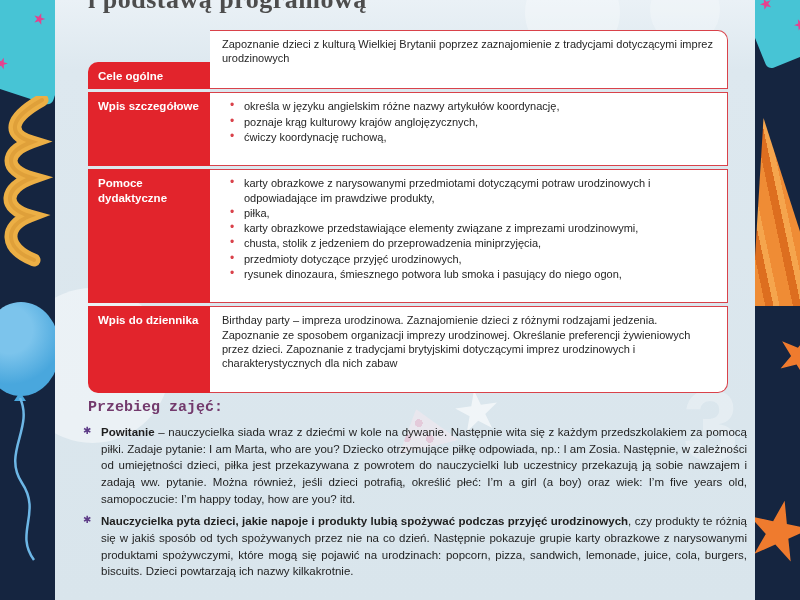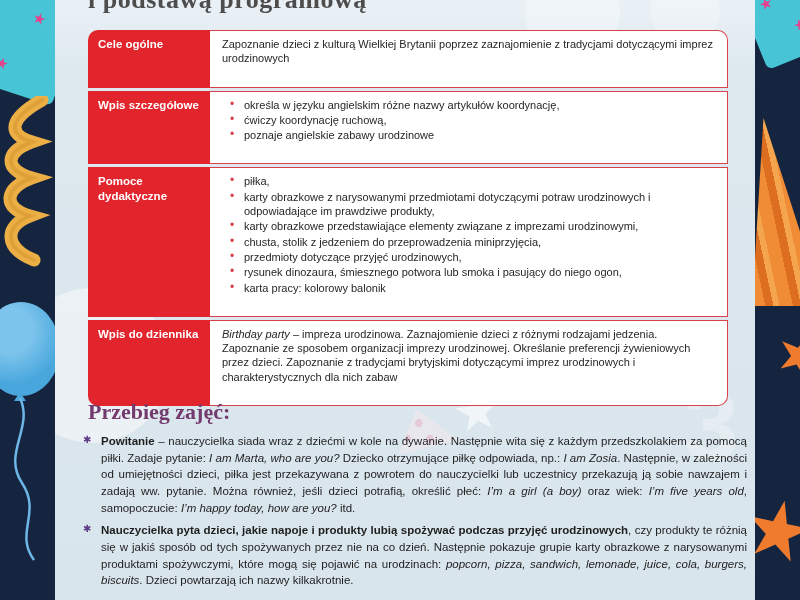--- a/index.html
+++ b/index.html
@@ -49,38 +49,38 @@
   .top-heading { position:absolute; z-index:1; left:33px; top:-15px;
     font-family:"Liberation Serif",serif; font-weight:bold; font-size:26px; letter-spacing:.5px; color:#4d4d4d; }
 
   
   .info-table { position:absolute; z-index:1; left:33px; top:30px; width:640px; }
   .trow { display:flex; margin-bottom:3px; }
   .tlabel { width:122px; flex:0 0 122px; background:#e2242c; color:#fff;
     font-weight:bold; font-size:11.5px; line-height:1.25; padding:7px 8px 6px 10px; }
   .tcell { flex:1; background:#fff; border:1px solid #d9424a; border-left:none;
     color:#262626; font-size:11px; line-height:1.3; padding:5px 10px 20px 12px; }
-  .trow:first-child .tlabel { border-top-left-radius:10px; }
+  .trow:first-child .tlabel { border-top-left-radius:10px;margin-top:32px; }
   .trow:first-child .tcell  { border-top-right-radius:10px; }
   .trow:last-child  .tlabel { border-bottom-left-radius:10px; }
   .trow:last-child  .tcell  { border-bottom-right-radius:10px; }
   .cellp { margin:1px 0; }
   .red-list { list-style:none; }
   .red-list li { position:relative; padding-left:22px; margin:1px 0; }
   .red-list li::before { content:"•"; position:absolute; left:8px; top:-1px; color:#d9424a; font-size:12px; }
 
   
   .section-heading { position:relative; z-index:1; margin:385px 0 8px 33px; padding-top:14px;
-    font-family:Liberation Serif, serif; font-weight:bold; font-size:22px; color:#733a6d; }
+    font-family:Liberation Mono, monospace; font-weight:bold; font-size:15px; color:#733a6d; }
   .procedure { position:relative; z-index:1; margin:0 8px 0 28px; }
   .pitem { position:relative; padding-left:18px; margin-bottom:6px;
     font-size:11.5px; line-height:1.45; color:#1e1e1e; text-align:justify; }
   .pmark { position:absolute; left:0; top:0; color:#5d3b86; font-size:10px; }
   .b { font-weight:bold; }
-  .i { font-style:italic; }
+  .i { }
 </style>
 </head>
 <body>
 
 <div class="page">
 
   <div class="deco hat-teal hat-left">
 
     <span class="pink-star" style="left:34px; top:72px;">★</span>
     <span class="pink-star" style="left:80px; top:58px;">★</span>
@@ -123,36 +123,35 @@
           <div class="tlabel">Cele ogólne</div>
           <div class="tcell">
             <div class="cellp"><span>Zapoznanie dzieci z kulturą Wielkiej Brytanii poprzez zaznajomienie z tradycjami dotyczącymi imprez urodzinowych</span></div>
           </div>
         </div>
         <div class="trow">
           <div class="tlabel">Wpis szczegółowe</div>
           <div class="tcell">
             <ul class="red-list">
               <li>określa w języku angielskim różne nazwy artykułów koordynację,</li>
+              <li>poznaje krąg kulturowy krajów anglojęzycznych,</li>
               <li>ćwiczy koordynację ruchową,</li>
-              <li>poznaje angielskie zabawy urodzinowe</li>
             </ul>
           </div>
         </div>
         <div class="trow">
           <div class="tlabel">Pomoce dydaktyczne</div>
           <div class="tcell">
             <ul class="red-list">
+              <li>karty obrazkowe z narysowanymi przedmiotami dotyczącymi potraw urodzinowych i odpowiadające im prawdziwe produkty,</li>
               <li>piłka,</li>
-              <li>karty obrazkowe z narysowanymi przedmiotami dotyczącymi potraw urodzinowych i odpowiadające im prawdziwe produkty,</li>
               <li>karty obrazkowe przedstawiające elementy związane z imprezami urodzinowymi,</li>
               <li>chusta, stolik z jedzeniem do przeprowadzenia miniprzyjęcia,</li>
               <li>przedmioty dotyczące przyjęć urodzinowych,</li>
               <li>rysunek dinozaura, śmiesznego potwora lub smoka i pasujący do niego ogon,</li>
-              <li>karta pracy: kolorowy balonik</li>
             </ul>
           </div>
         </div>
         <div class="trow">
           <div class="tlabel">Wpis do dziennika</div>
           <div class="tcell">
             <div class="cellp"><span class="i">Birthday party</span><span> – impreza urodzinowa. Zaznajomienie dzieci z różnymi rodzajami jedzenia. Zapoznanie ze sposobem organizacji imprezy urodzinowej. Określanie preferencji żywieniowych przez dzieci. Zapoznanie z tradycjami brytyjskimi dotyczącymi imprez urodzinowych i charakterystycznych dla nich zabaw</span></div>
           </div>
         </div>
       </div>

